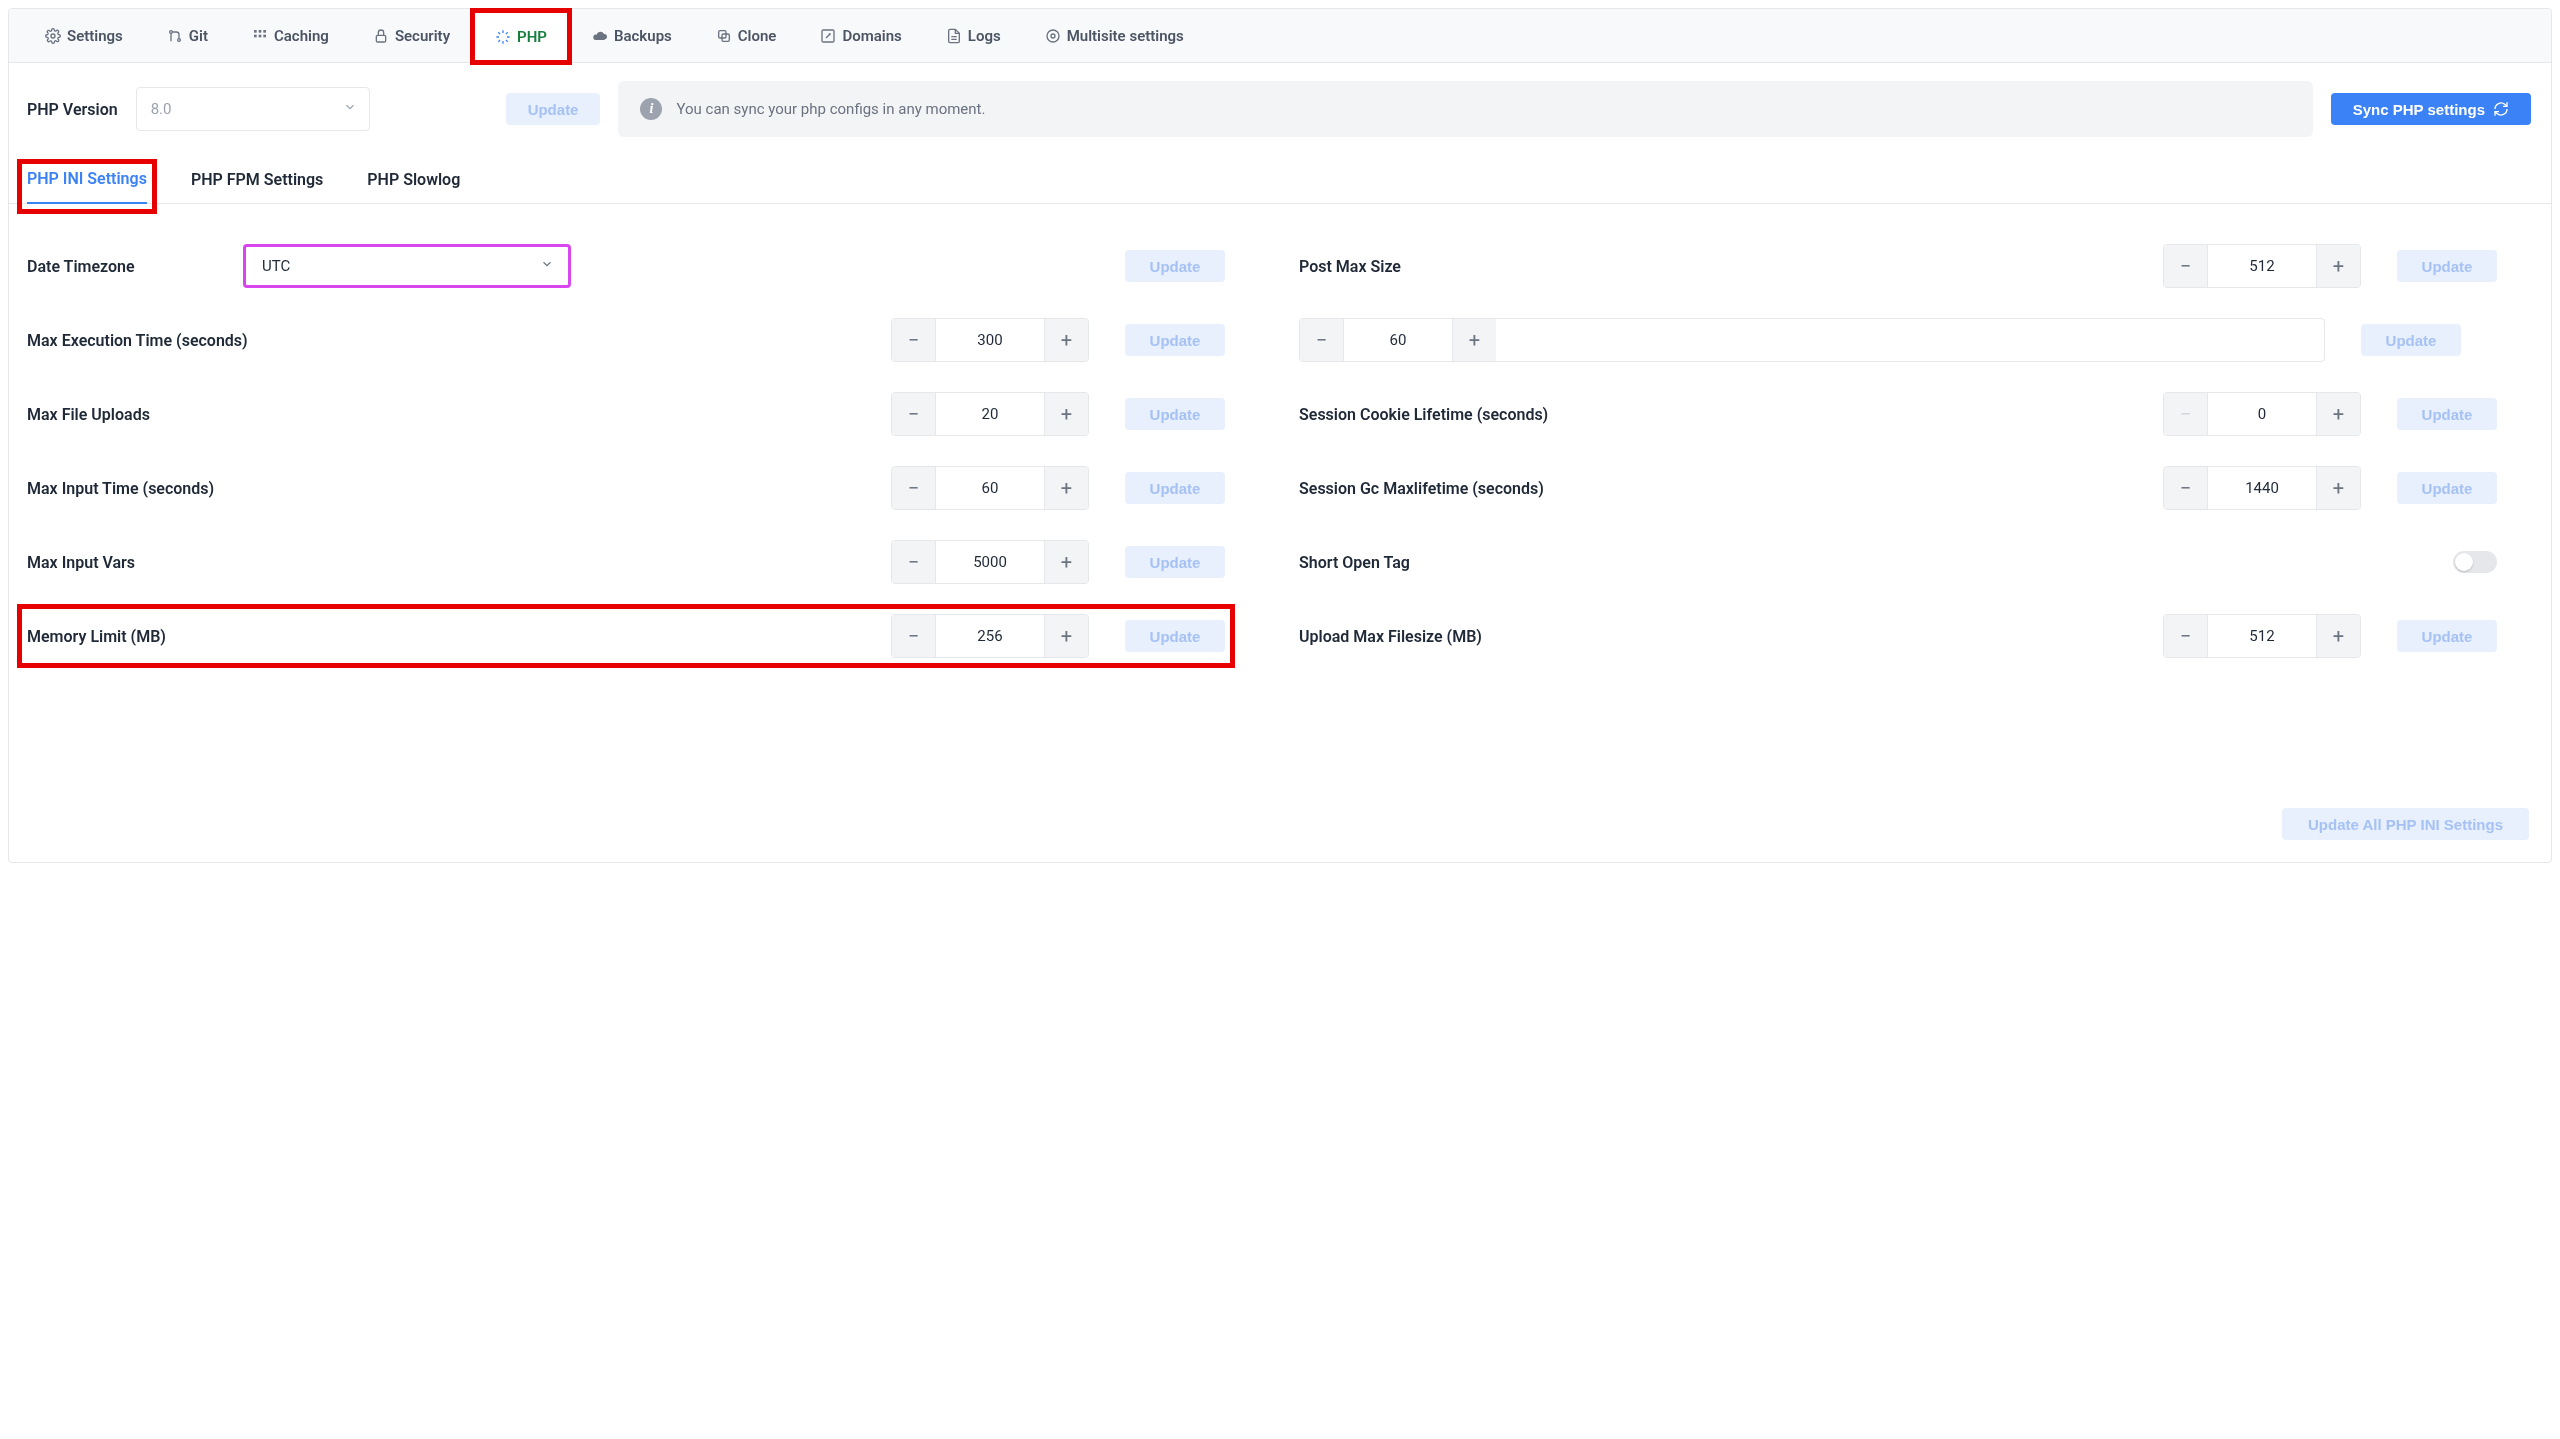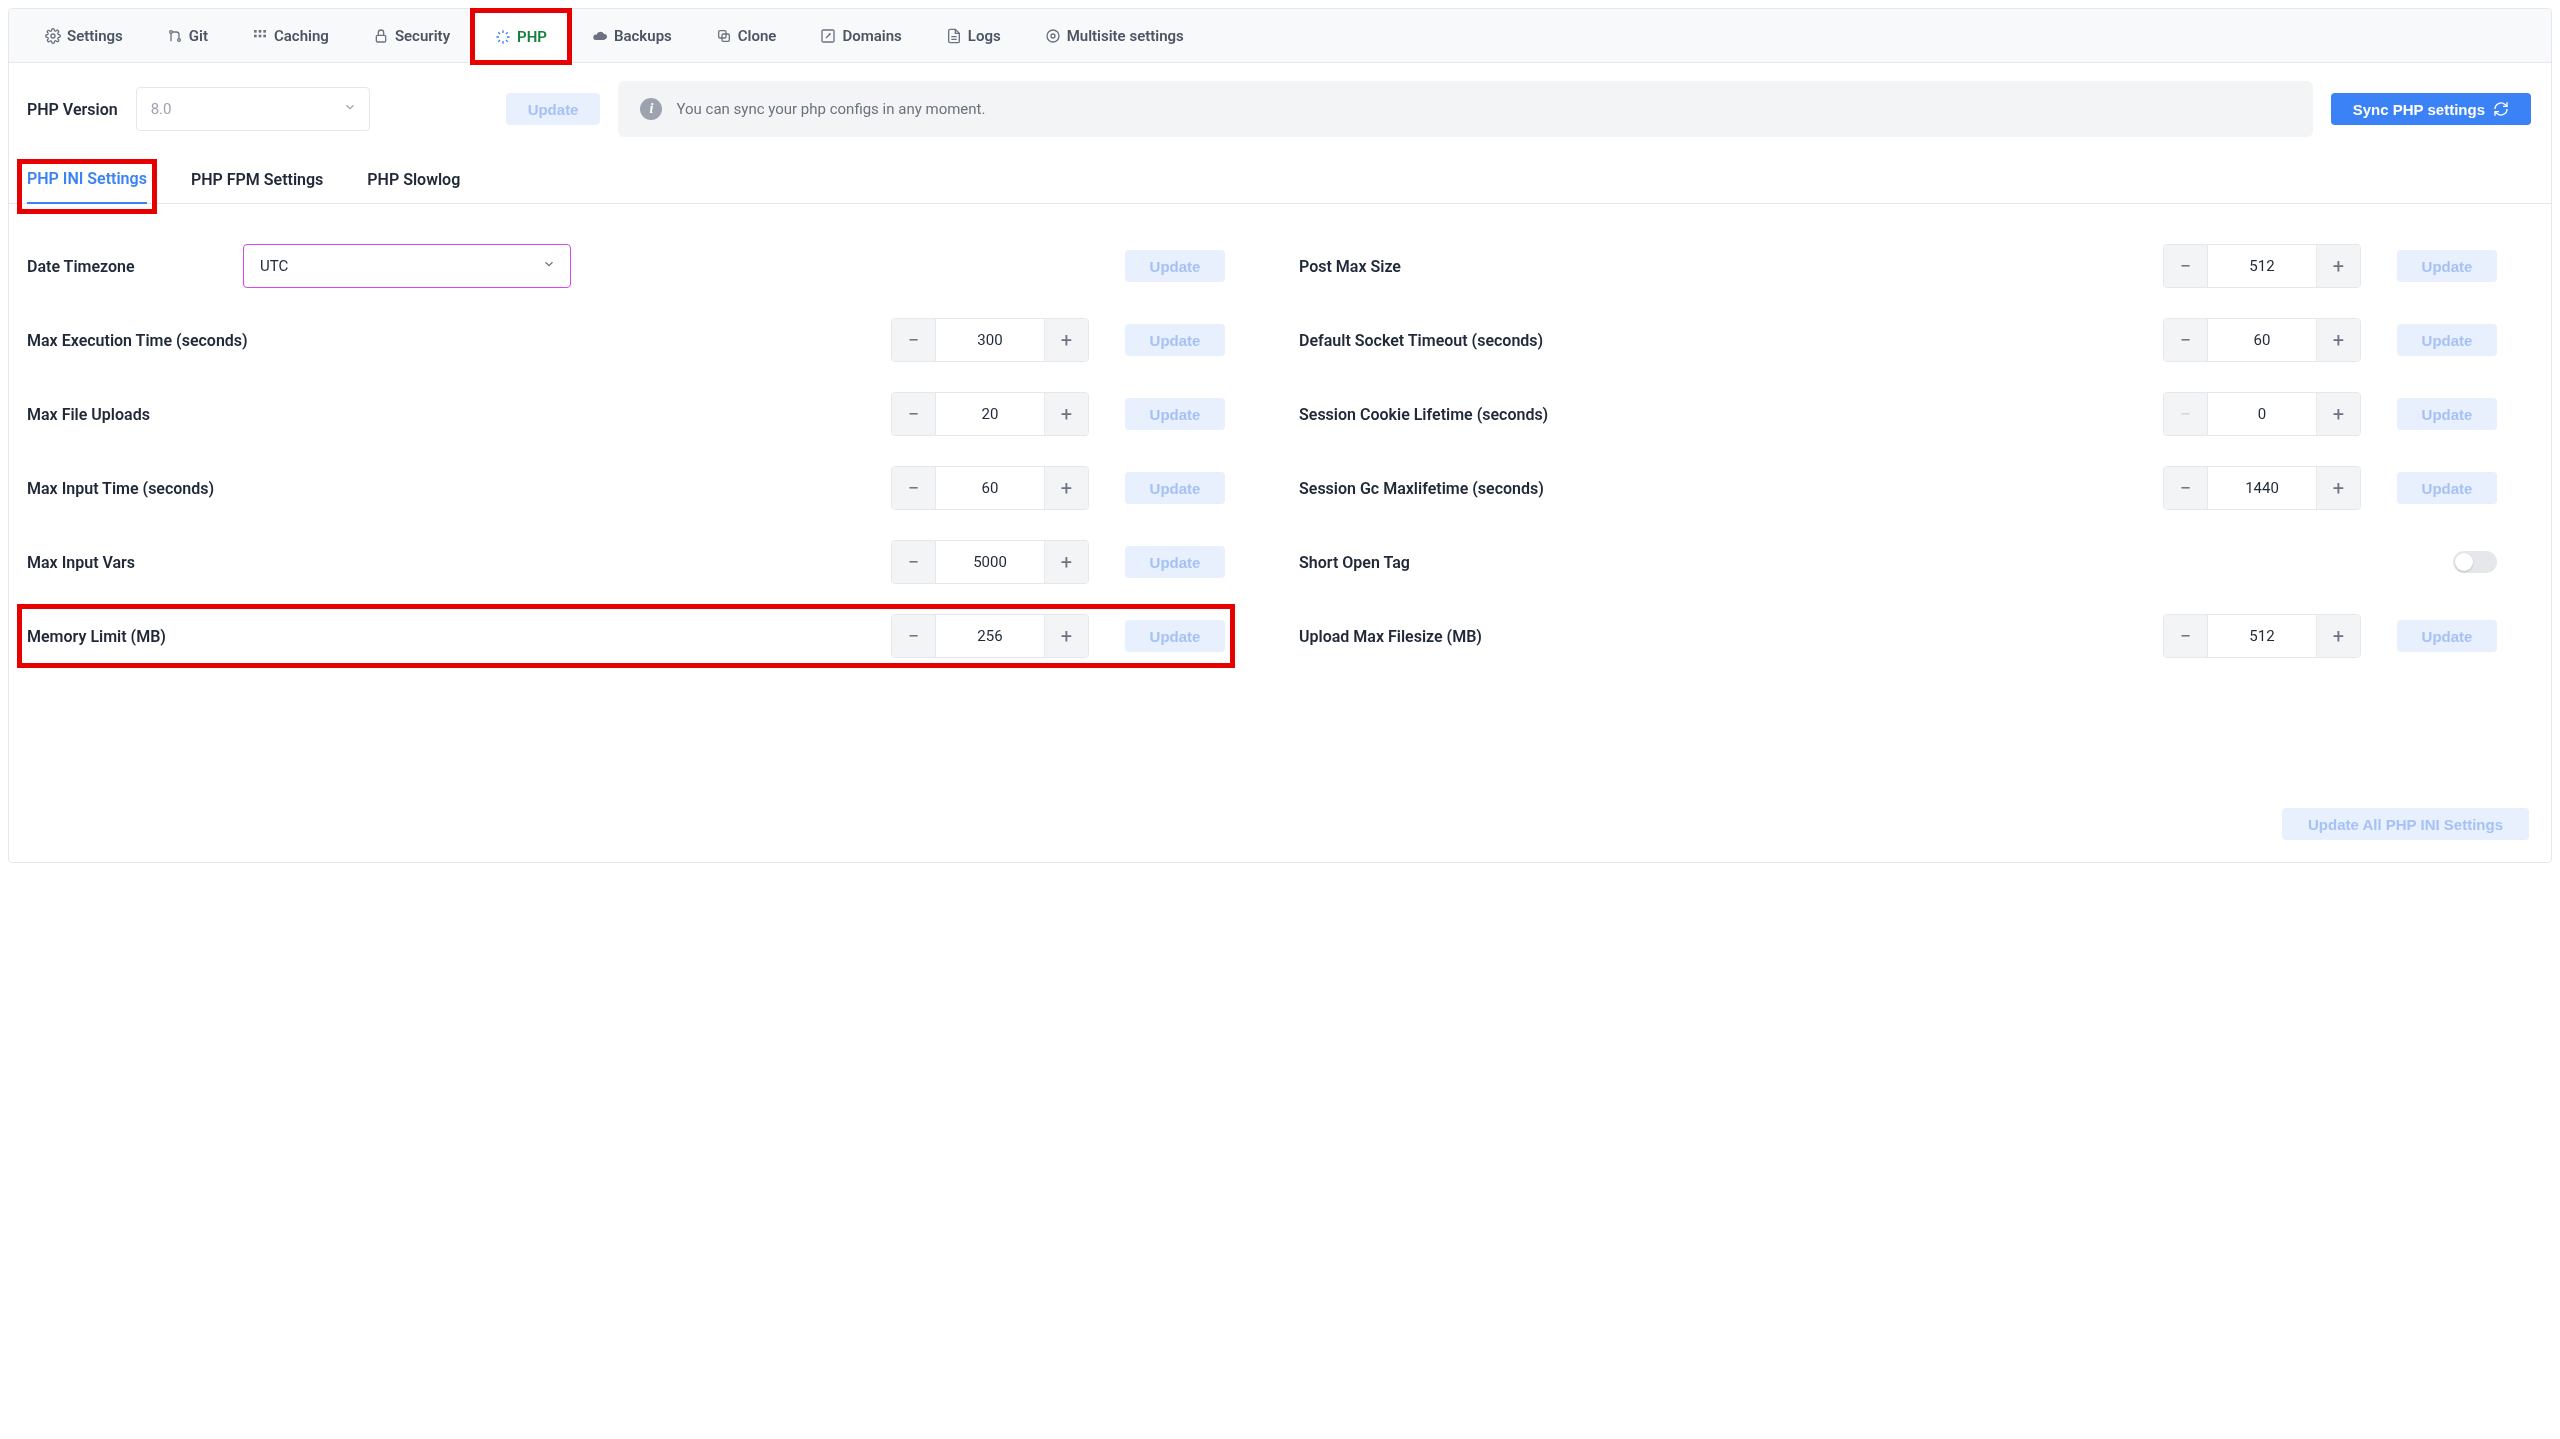--- a/index.html
+++ b/index.html
@@ -181,21 +181,21 @@
     width: 108px;
     display:flex; align-items:center; justify-content:center;
     font-size: 15px;
     color: #1f2937;
     background:#fff;
   }
   .row .btn-light.small { padding: 0 22px; width: 100px; }
 
   .select-inline {
     display:flex; align-items:center;
-    border:1px solid #d946ef; border-radius:4px;
+    border:3px solid #d946ef; border-radius:4px;
     height:44px; width: 328px;
     padding: 0 16px;
     position: relative;
     color:#1f2937; font-size:15px;
     cursor:pointer;
     background:#fff;
   }
   .select-inline .chev { position:absolute; right:14px; top:50%; transform:translateY(-50%); }
 
   .toggle {
@@ -433,21 +433,20 @@
   <div class="row" style="grid-template-columns: 1fr auto auto; margin-bottom:30px;">
     <span class="lbl">Post Max Size</span>
     <div class="stepper">
       <div class="step-btn left">−</div>
       <div class="step-val">512</div>
       <div class="step-btn right">+</div>
     </div>
     <button class="btn btn-light small">Update</button>
   </div>
   <div class="row" style="grid-template-columns: 1fr auto auto; margin-bottom:30px;">
-    <span class="lbl">Default Socket Timeout (seconds)</span>
     <div class="stepper">
       <div class="step-btn left">−</div>
       <div class="step-val">60</div>
       <div class="step-btn right">+</div>
     </div>
     <button class="btn btn-light small">Update</button>
   </div>
   <div class="row" style="grid-template-columns: 1fr auto auto; margin-bottom:30px;">
     <span class="lbl">Session Cookie Lifetime (seconds)</span>
     <div class="stepper">

